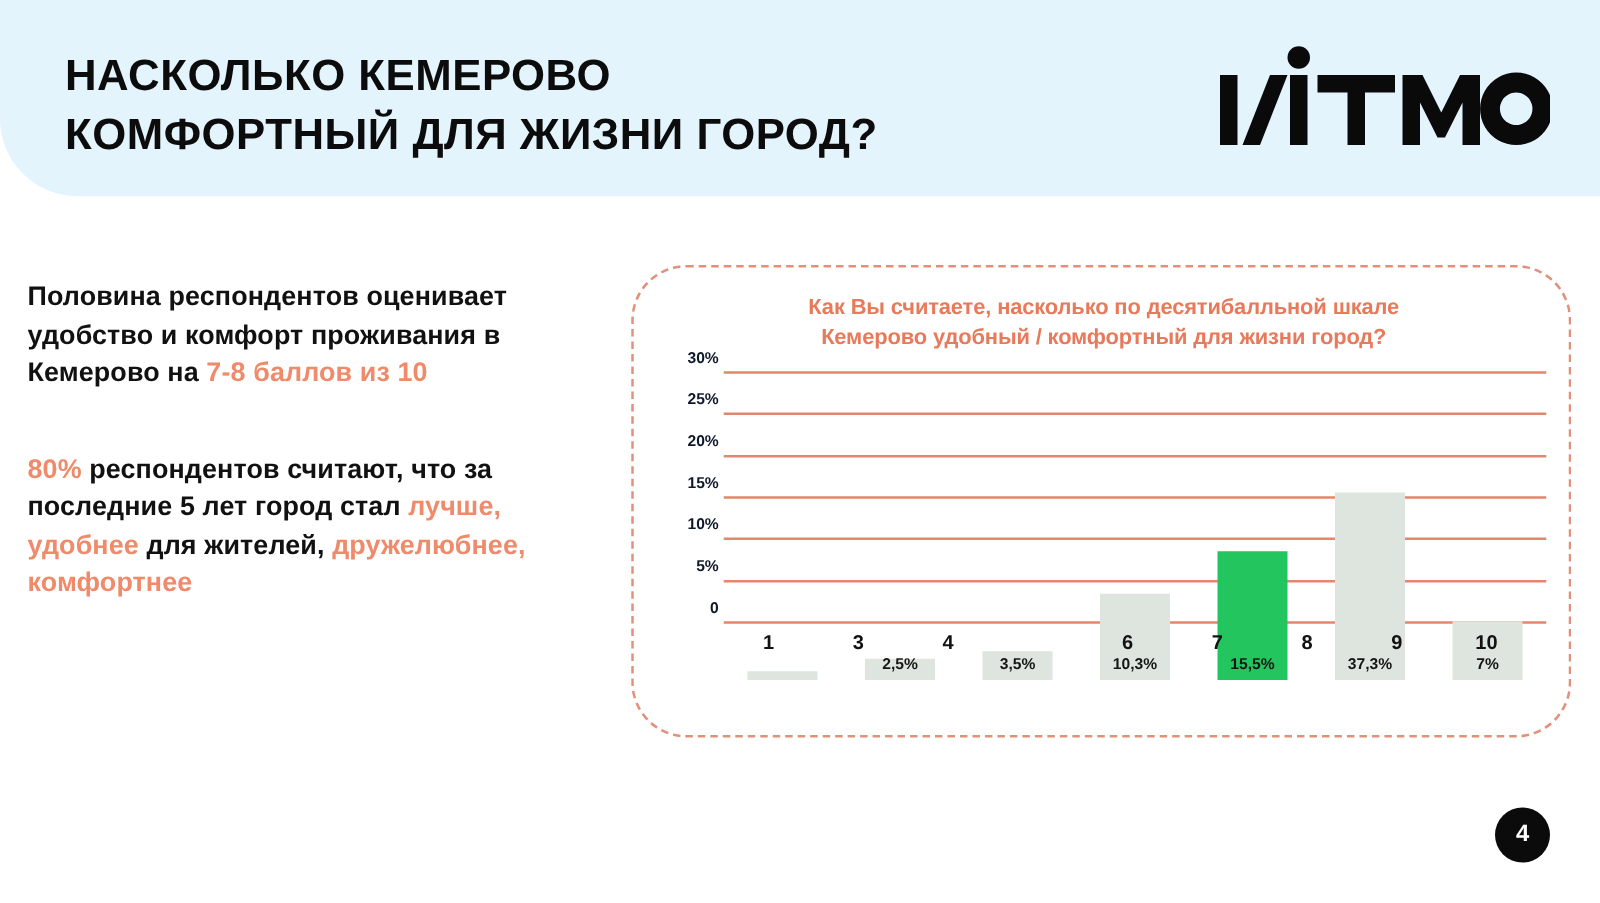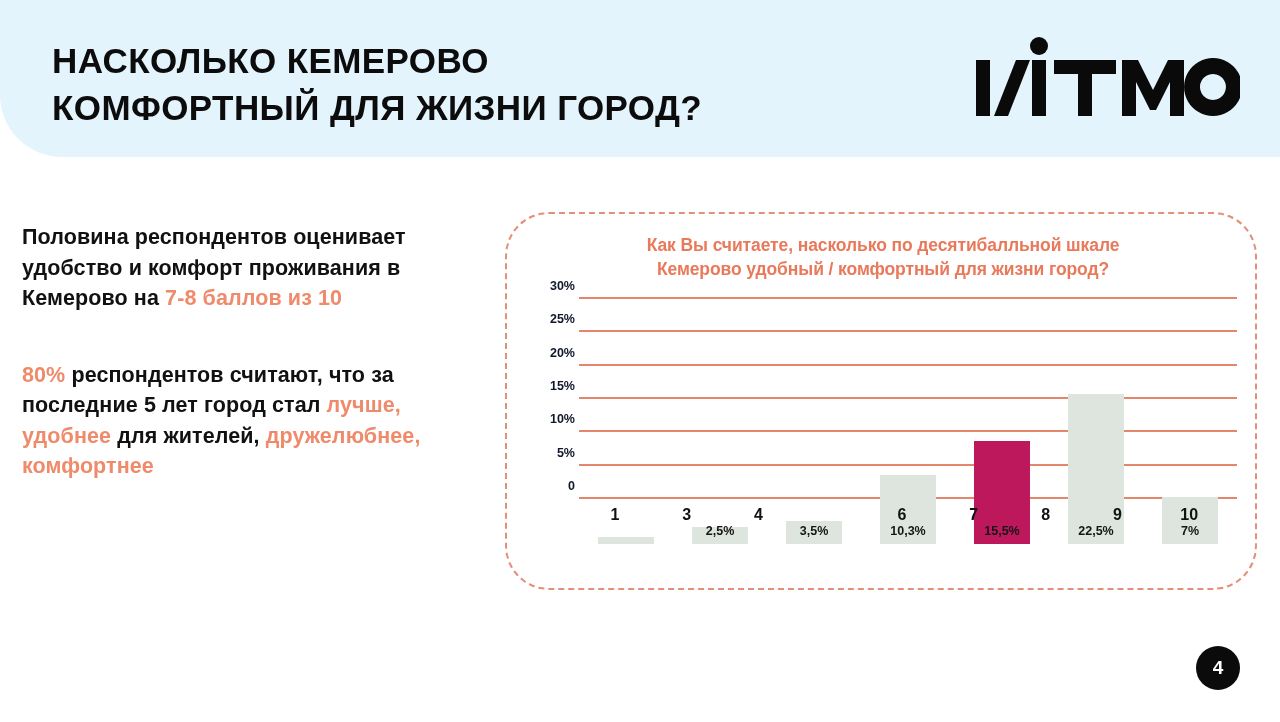--- a/index.html
+++ b/index.html
@@ -287,27 +287,27 @@
             <div class="bar" style="height: 23.3333px; background: rgb(221, 229, 222);">
               <span class="bar-label">3,5%</span>
             </div>
           </div>
           <div class="bar-slot">
             <div class="bar" style="height: 68.6667px; background: rgb(221, 229, 222);">
               <span class="bar-label">10,3%</span>
             </div>
           </div>
           <div class="bar-slot">
-            <div class="bar" style="height: 103.333px; background: #be185d;">
+            <div class="bar" style="height: 103.333px; background: #22c55e;">
               <span class="bar-label">15,5%</span>
             </div>
           </div>
           <div class="bar-slot">
             <div class="bar" style="height: 150px; background: rgb(221, 229, 222);">
-              <span class="bar-label">22,5%</span>
+              <span class="bar-label">37,3%</span>
             </div>
           </div>
           <div class="bar-slot">
             <div class="bar" style="height: 46.6667px; background: rgb(221, 229, 222);">
               <span class="bar-label">7%</span>
             </div>
           </div>
         </div>
     </div>
 

